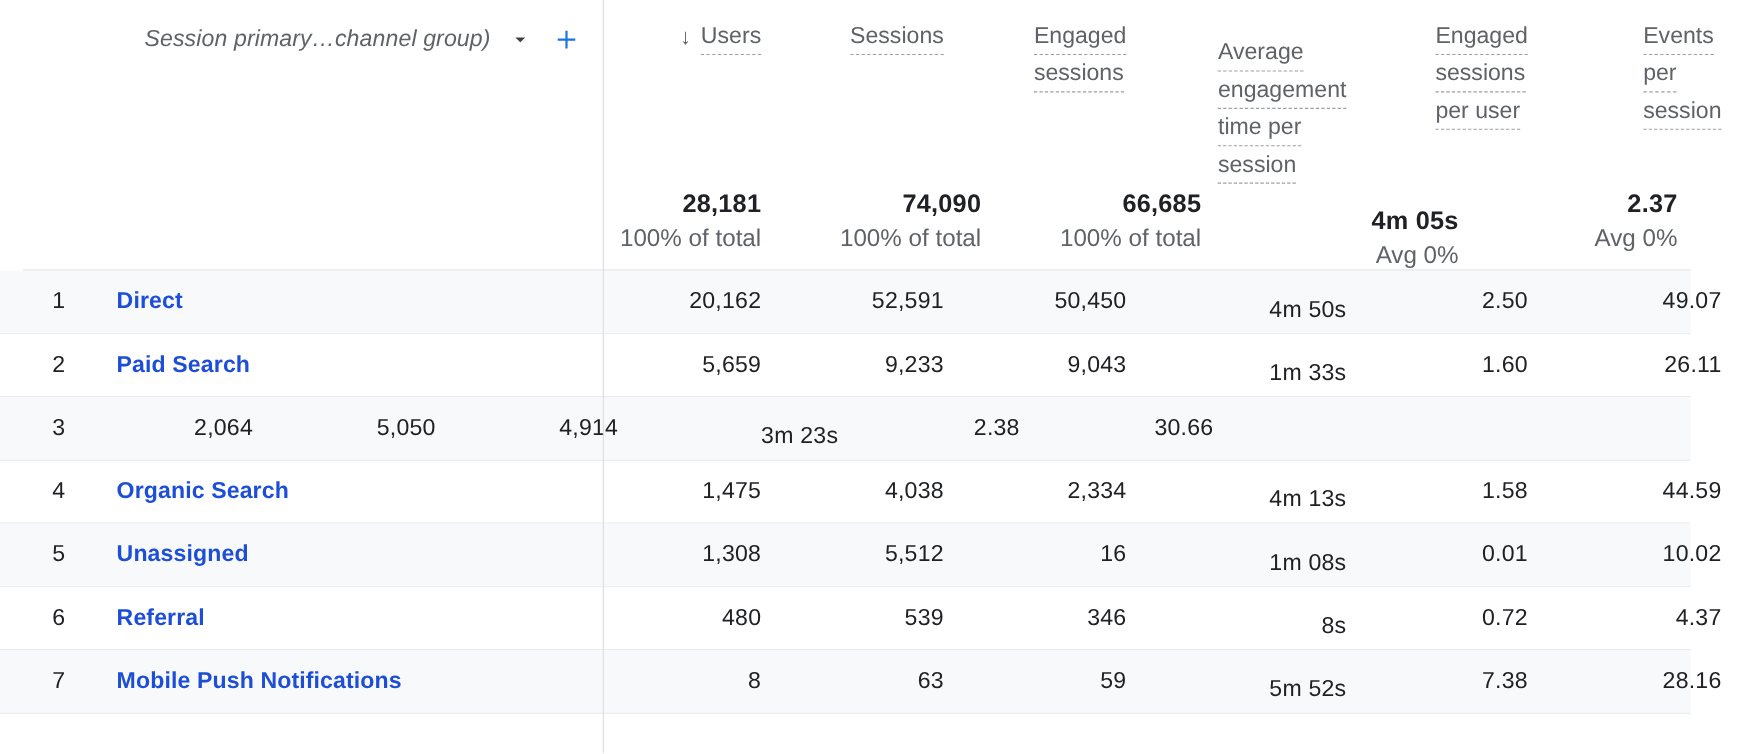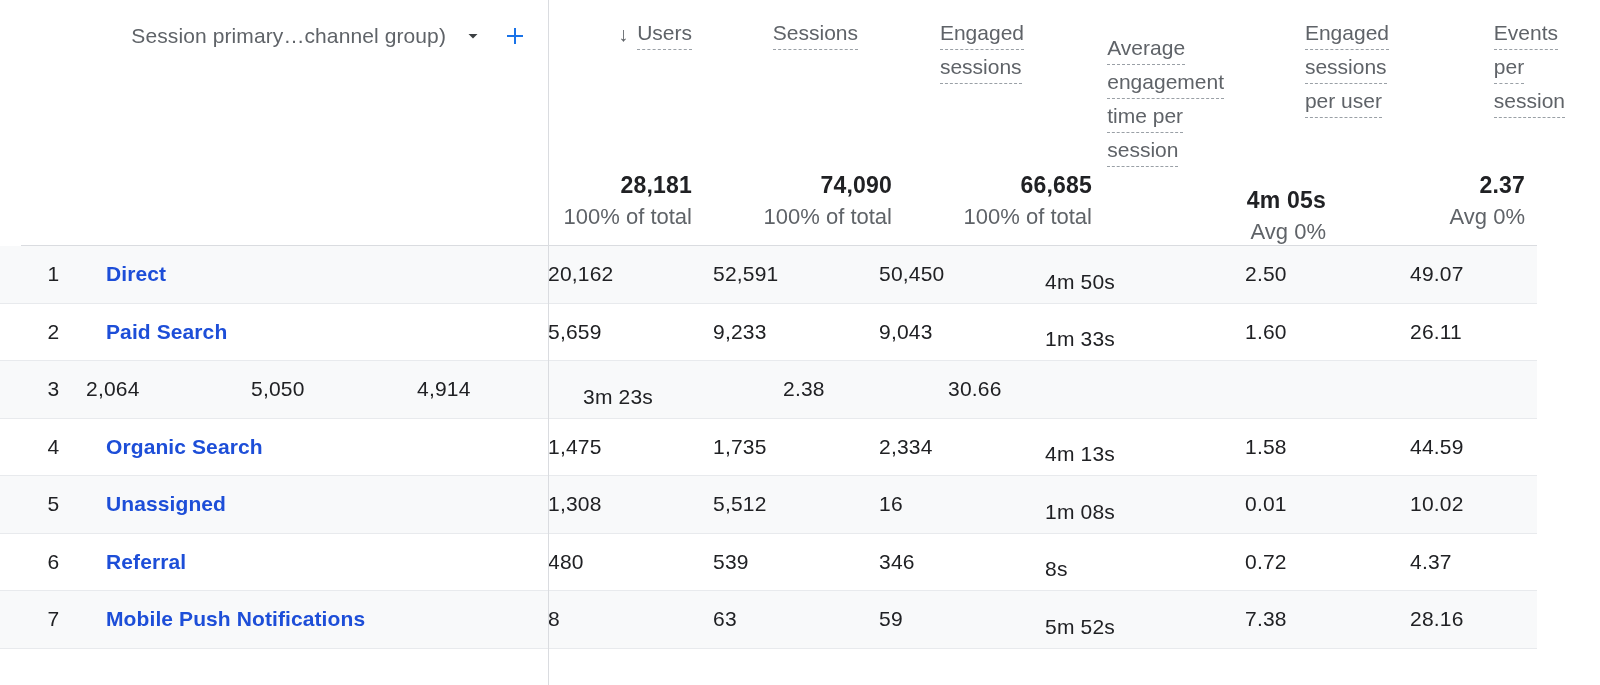--- a/index.html
+++ b/index.html
@@ -45,20 +45,21 @@
     position: absolute;
     left: 0;
     top: 0;
     width: 548px;
     height: 160px;
     display: flex;
     align-items: flex-start;
     justify-content: flex-end;
     padding-top: 20px;
     box-sizing: border-box;
+    font-style: italic;
   }
   .dim-header-inner {
     display: flex;
     align-items: center;
     gap: 0;
     padding-right: 16px;
   }
   .dim-title {
     font-size: 21px;
     color: #5f6368;
@@ -213,21 +214,21 @@
     font-weight: bold;
     white-space: nowrap;
     overflow: hidden;
     text-overflow: ellipsis;
     letter-spacing: 0.1px;
     padding-left: 20px;
     box-sizing: border-box;
   }
   .cell-metric {
     box-sizing: border-box;
-    text-align: left;
+    text-align: right;
     padding-right: 21px;
     font-size: 21px;
     color: #202124;
     letter-spacing: 0.2px;
     white-space: nowrap;
   }
 
   
   .c0 { width: 165px; flex: 0 0 165px; }   
   .c1 { width: 166px; flex: 0 0 166px; }   
@@ -374,21 +375,21 @@
       <div class="cell-metric c3">3m 23s</div>
       <div class="cell-metric c4">2.38</div>
       <div class="cell-metric c5">30.66</div>
     </div>
 
     <div class="row even">
       <div class="row-index"></div>
       <div class="cell-rank">4</div>
       <div class="cell-dim">Organic Search</div>
       <div class="cell-metric c0">1,475</div>
-      <div class="cell-metric c1">1,735</div>
+      <div class="cell-metric c1">4,038</div>
       <div class="cell-metric c2">2,334</div>
       <div class="cell-metric c3">4m 13s</div>
       <div class="cell-metric c4">1.58</div>
       <div class="cell-metric c5">44.59</div>
     </div>
 
     <div class="row odd">
       <div class="row-index"></div>
       <div class="cell-rank">5</div>
       <div class="cell-dim">Unassigned</div>

